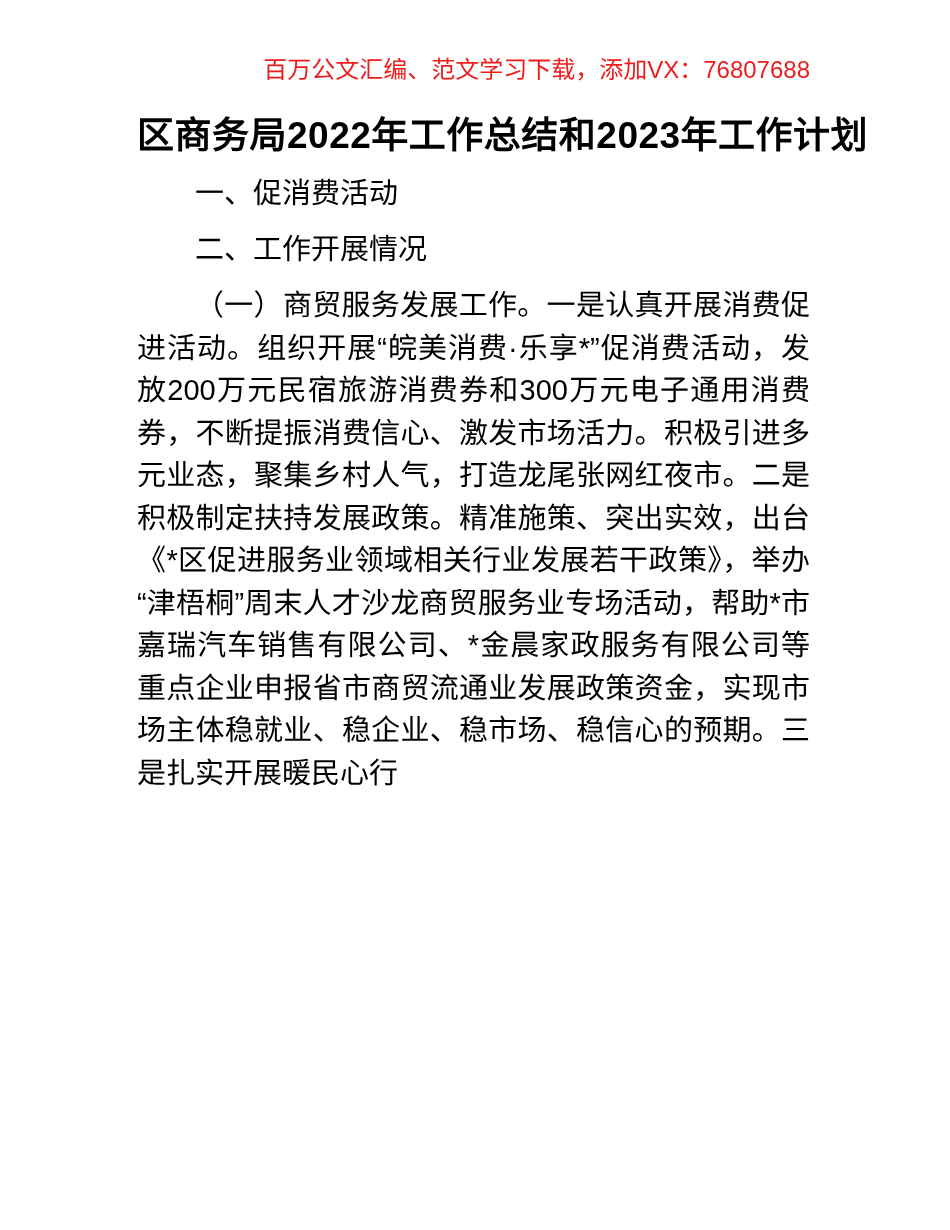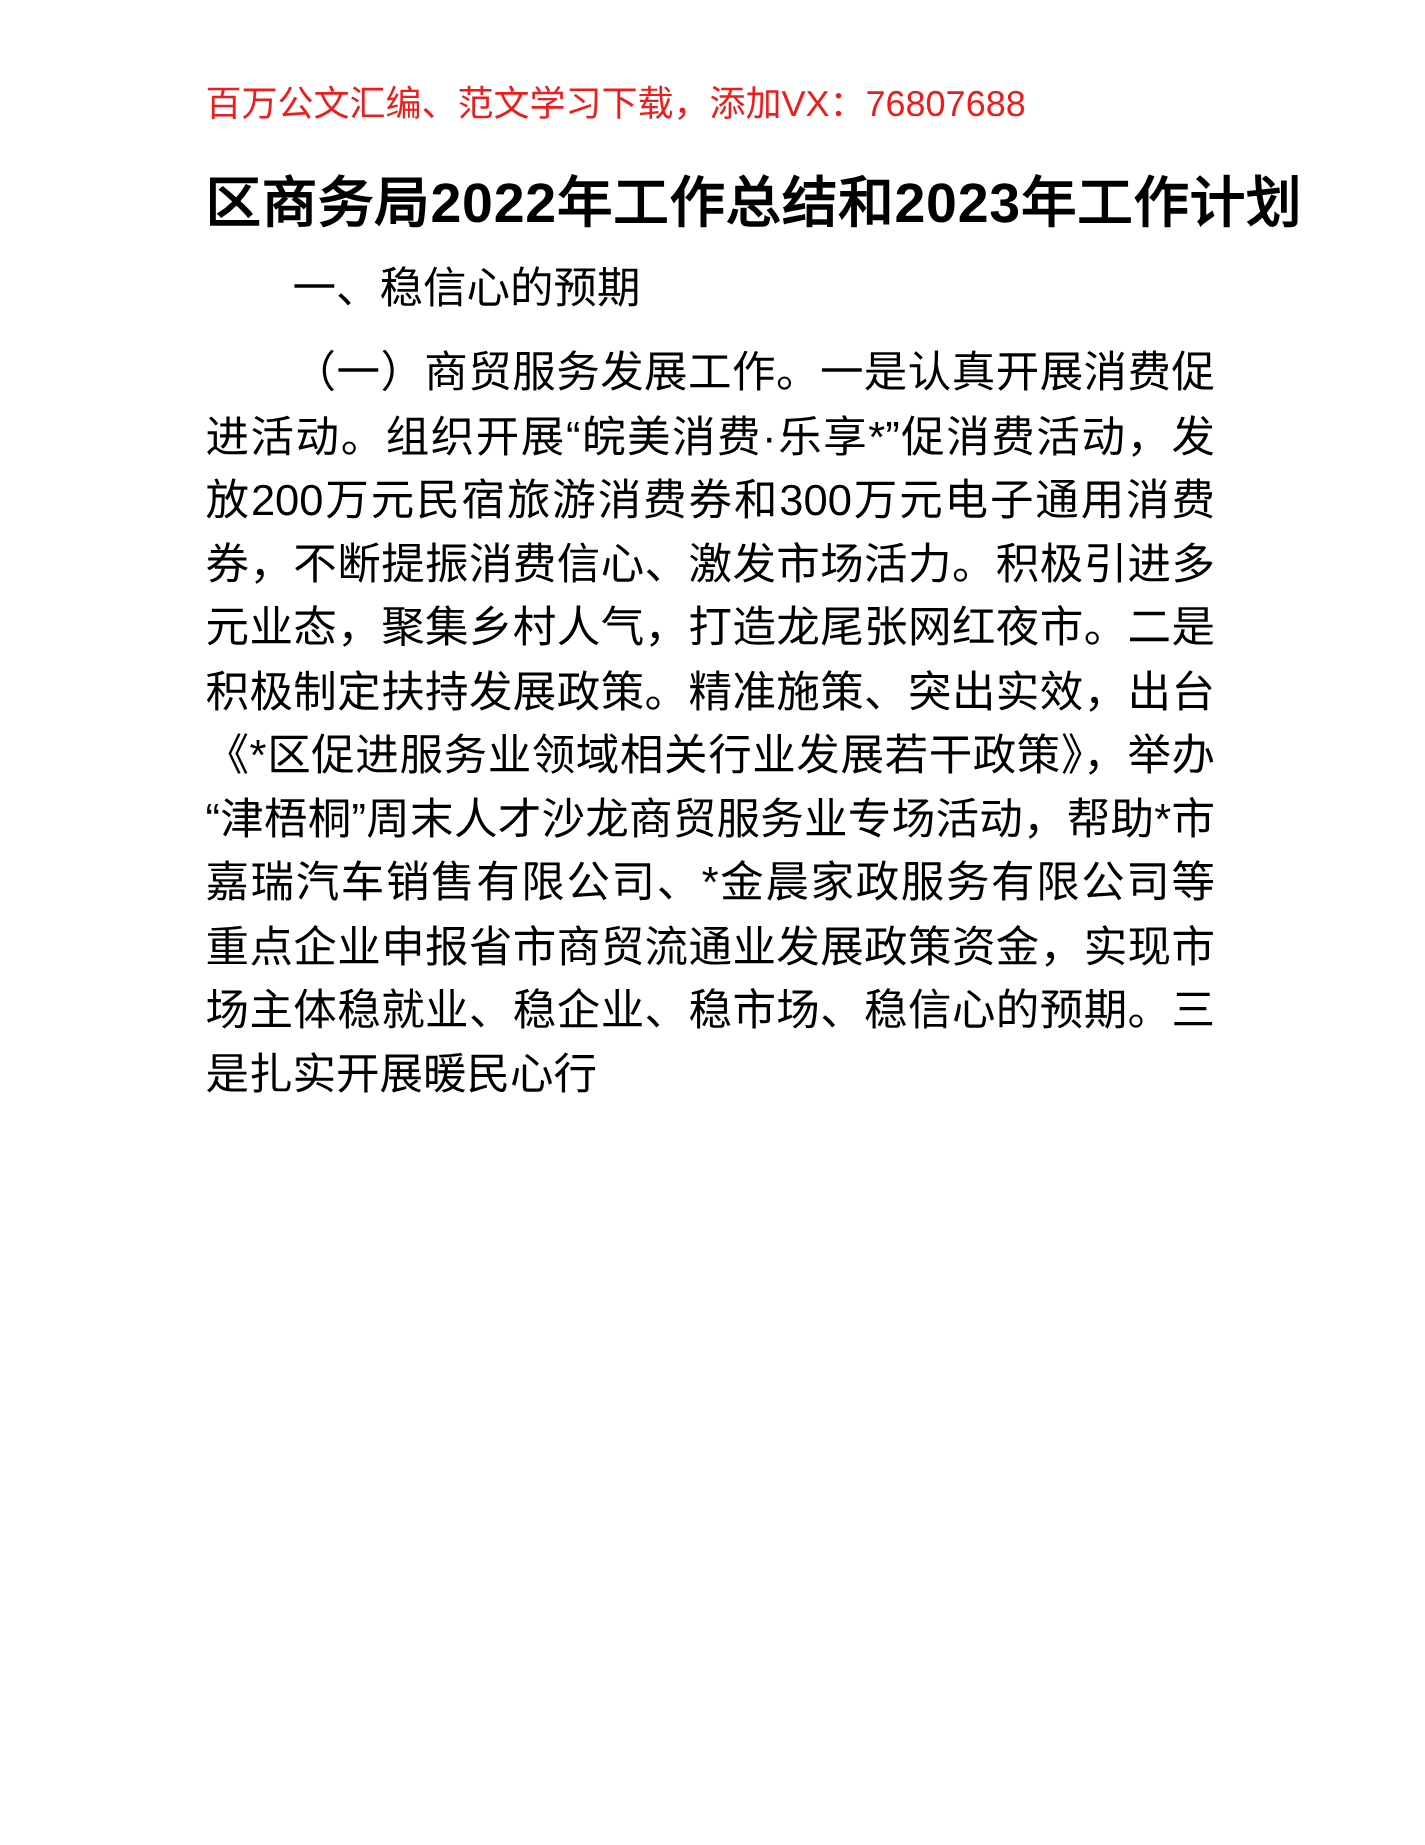--- a/index.html
+++ b/index.html
@@ -17,21 +17,21 @@
   .page {
     box-sizing: border-box;
     width: 950px;
     height: 1230px;
     padding: 55px 140px 0 137px;
     background: #ffffff;
   }
   .watermark {
     font-size: 24px;
     line-height: 30px;
-    text-align: left;
+    text-align: right;
     color: #ee1d1d;
     font-weight: 400;
     white-space: nowrap;
   }
   .doc-title {
     margin: 25px 0 0 0;
     font-size: 37px;
     line-height: 52px;
     font-weight: 700;
     text-align: center;
@@ -62,19 +62,20 @@
 </style>
 </head>
 <body>
 
 <div class="page">
 
   <div class="watermark">百万公文汇编、范文学习下载，添加VX：76807688</div>
 
   <h1 class="doc-title">区商务局2022年工作总结和2023年工作计划</h1>
 
-  <h2 class="section-heading first">一、稳信心的预期</h2>
+  <h2 class="section-heading first">一、促消费活动</h2>
 
 
+  <h2 class="section-heading">二、工作开展情况</h2>
 
   <p class="body-paragraph">（一）商贸服务发展工作。一是认真开展消费促进活动。组织开展“皖美消费·乐享*”促消费活动，发放200万元民宿旅游消费券和300万元电子通用消费券，不断提振消费信心、激发市场活力。积极引进多元业态，聚集乡村人气，打造龙尾张网红夜市。二是积极制定扶持发展政策。精准施策、突出实效，出台《*区促进服务业领域相关行业发展若干政策》，举办“津梧桐”周末人才沙龙商贸服务业专场活动，帮助*市嘉瑞汽车销售有限公司、*金晨家政服务有限公司等重点企业申报省市商贸流通业发展政策资金，实现市场主体稳就业、稳企业、稳市场、稳信心的预期。三是扎实开展暖民心行</p>
 
 </div>
 
 </body></html>

